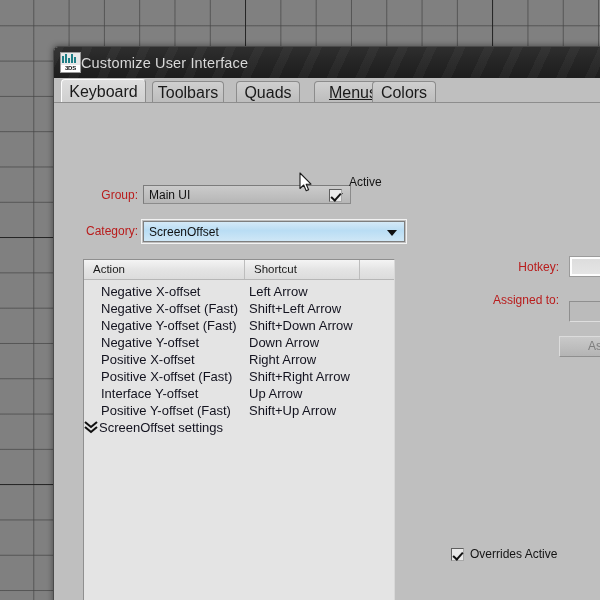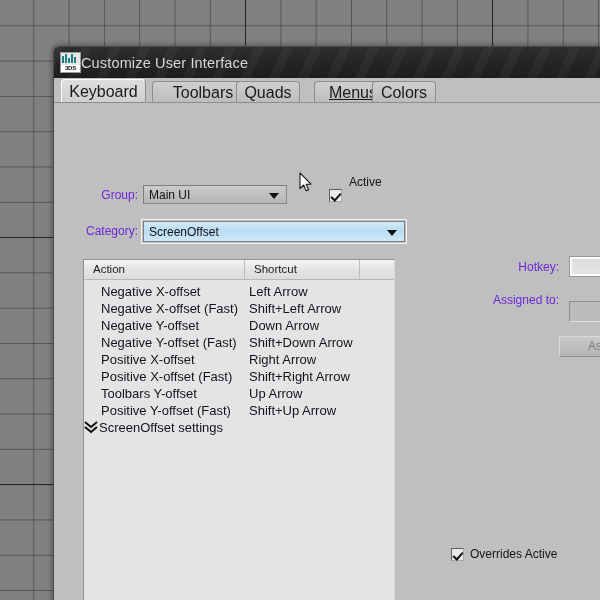--- a/index.html
+++ b/index.html
@@ -126,21 +126,21 @@
   #panel {
     position: relative;
     height: 514px;
     background: #bfbfbf;
     border-top: 1px solid #8d8d8d;
   }
 
   .field-label {
     position: absolute;
     font-size: 12px;
-    color: #6d28d9;
+    color: #b91c1c;
     text-align: right;
     white-space: nowrap;
   }
 
   
   .combo {
     position: absolute;
     box-sizing: border-box;
     font-size: 12px;
     color: #111;
@@ -151,21 +151,21 @@
   .combo .arrow {
     position: absolute;
     right: 7px; top: 50%;
     width: 0; height: 0;
     margin-top: -2px;
     border-left: 5px solid transparent;
     border-right: 5px solid transparent;
     border-top: 6px solid #111;
   }
   #combo-group {
-    left: 89px; top: 82px; width: 144px; height: 19px;
+    left: 89px; top: 82px; width: 208px; height: 19px;
     background: linear-gradient(to bottom,#cbcbcb 0%, #b6b6b6 100%);
     border: 1px solid #8b8b8b;
     border-top-color: #7c7c7c; border-left-color: #7c7c7c;
   }
   #combo-category {
     left: 89px; top: 118px; width: 262px; height: 21px;
     background: linear-gradient(to bottom,#d4e9f7 0%, #b9ddf4 45%, #cfe7f6 100%);
     border: 1px solid #7e7e7e;
     outline: 1px solid #f2f2f2;
     outline-offset: 1px;
@@ -301,21 +301,21 @@
         <i style="left:9px;  height:9px;"></i>
         <i style="left:12px; height:6px;"></i>
       </span>
       <span class="lbl">3DS</span>
     </div>
     <div id="title-text">Customize User Interface</div>
   </div>
 
   <div id="tabstrip">
     <div class="tab active" style="left:7px;  width:85px;">Keyboard</div>
-    <div class="tab" style="left:98px; width:102px;">Toolbars</div>
+    <div class="tab" style="left:98px; width:72px;">Toolbars</div>
     <div class="tab" style="left:182px;width:64px;">Quads</div>
     <div class="tab" style="left:260px;width:78px;text-decoration:underline;">Menus</div>
     <div class="tab" style="left:318px;width:64px;">Colors</div>
   </div>
 
   <div id="panel">
 
     <div class="field-label" style="left:18px; top:85px; width:66px;">Group:</div>
     <div class="combo" id="combo-group">
       <span>Main UI</span>
@@ -340,37 +340,37 @@
       <div style="padding-top:3px;">
         <div class="row">
           <span class="c-action">Negative X-offset</span>
           <span class="c-shortcut">Left Arrow</span>
         </div>
         <div class="row">
           <span class="c-action">Negative X-offset (Fast)</span>
           <span class="c-shortcut">Shift+Left Arrow</span>
         </div>
         <div class="row">
+          <span class="c-action">Negative Y-offset (Fast)</span>
+          <span class="c-shortcut">Shift+Down Arrow</span>
+        </div>
+        <div class="row">
           <span class="c-action">Negative Y-offset</span>
           <span class="c-shortcut">Down Arrow</span>
         </div>
         <div class="row">
-          <span class="c-action">Negative Y-offset (Fast)</span>
-          <span class="c-shortcut">Shift+Down Arrow</span>
-        </div>
-        <div class="row">
           <span class="c-action">Positive X-offset</span>
           <span class="c-shortcut">Right Arrow</span>
         </div>
         <div class="row">
           <span class="c-action">Positive X-offset (Fast)</span>
           <span class="c-shortcut">Shift+Right Arrow</span>
         </div>
         <div class="row">
-          <span class="c-action">Toolbars Y-offset</span>
+          <span class="c-action">Interface Y-offset</span>
           <span class="c-shortcut">Up Arrow</span>
         </div>
         <div class="row">
           <span class="c-action">Positive Y-offset (Fast)</span>
           <span class="c-shortcut">Shift+Up Arrow</span>
         </div>
 
         <div class="row settings">
           <span class="chev">
             <svg width="14" height="15" viewBox="0 0 14 15">

